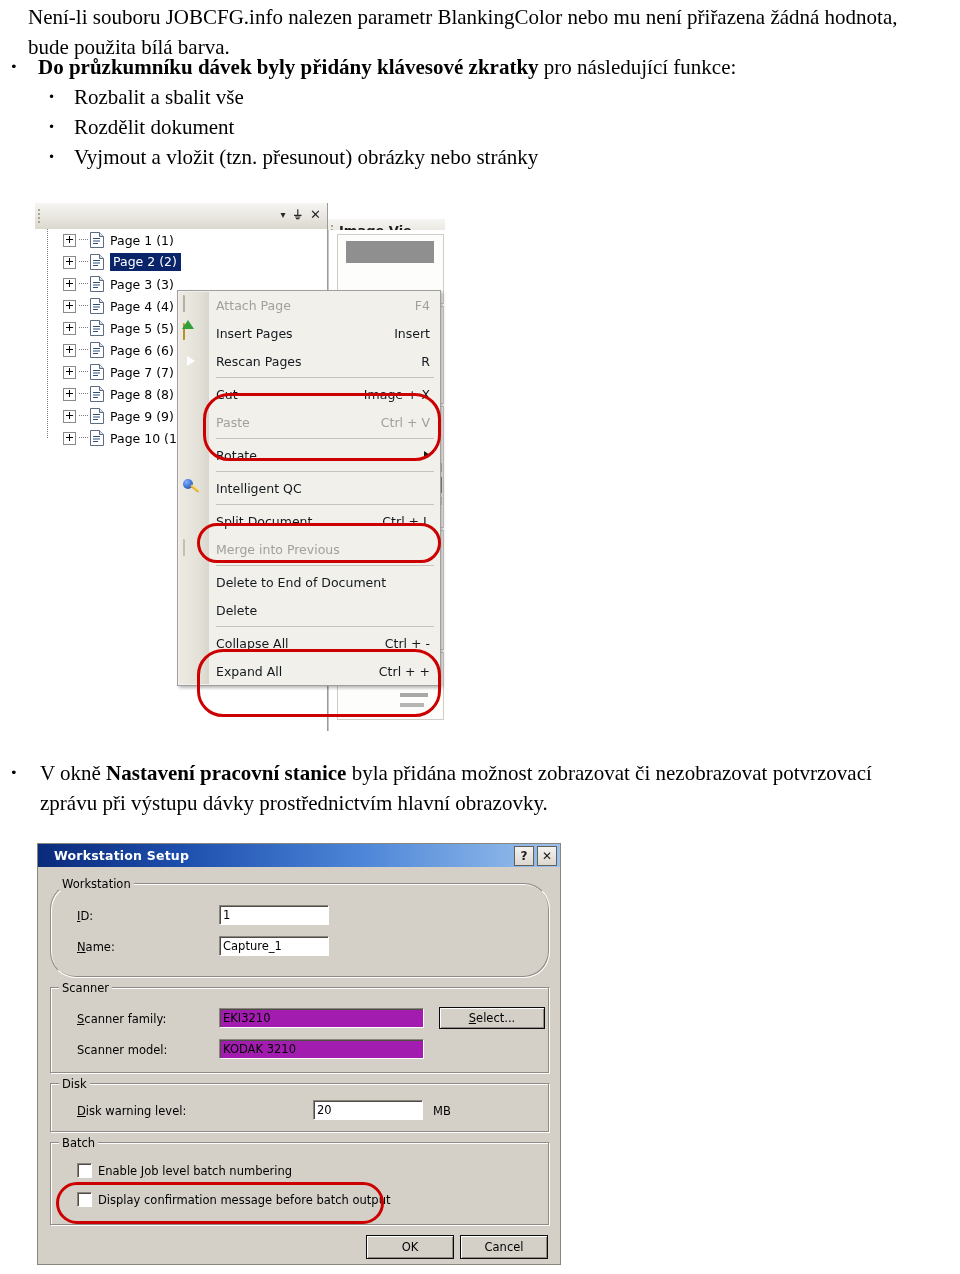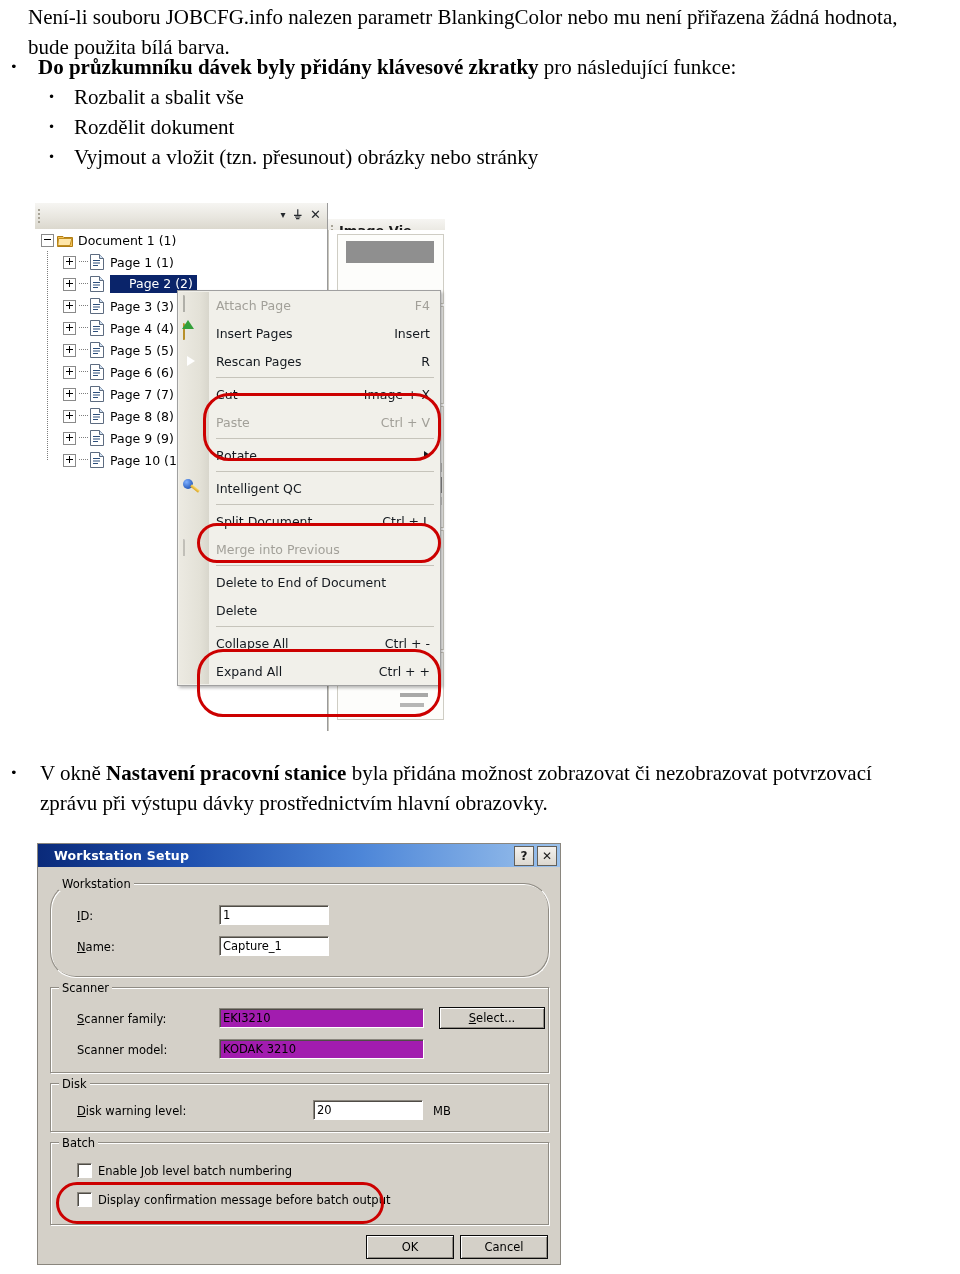--- a/index.html
+++ b/index.html
@@ -145,21 +145,21 @@
     position: relative;
   }
   .ic-page {
     width: 14px; height: 16px; margin-right: 6px; flex: 0 0 auto;
     position: relative;
   }
   .tree-label { font-size: 12.5px; color: #000; }
   .tree-row.selected .tree-label {
     background: #0a246a;
     color: #ffffff;
-    padding: 1px 4px 2px 19px;
+    padding: 1px 4px 2px 3px;
   }
 
   
   .tree-children { position: relative; }
   .tree-children::before {
     content: "";
     position: absolute;
     left: 12px; top: 0; bottom: 11px;
     border-left: 1px dotted #7d7d7d;
   }
@@ -498,30 +498,20 @@
         </div>
       <div class="be-title">Batch Explorer</div>
       <div class="be-tb-btns">
         <span class="icon-caret">▾</span>
         <span class="icon-pin">⏚</span>
         <span class="icon-close">✕</span>
       </div>
     </div>
 
     <div class="be-tree">
-      <div class="tree-row lvl0">
-        <div class="expander"></div>
-        <div class="ic-folder">
-          <svg width="16" height="13" viewBox="0 0 16 13">
-            <path d="M0.5 2.5 L0.5 12.5 L15.5 12.5 L15.5 3.5 L7 3.5 L6 2.5 Z" fill="#f6c254" stroke="#b07d15"></path>
-            <path d="M1.5 4.5 L14.8 4.5 L13 11.5 L0.8 11.5 Z" fill="#ffe6a8" stroke="#c08e1e"></path>
-          </svg>
-        </div>
-        <div class="tree-label">Document 1 (1)</div>
-      </div>
 
       <div class="tree-children">
         <div class="tree-row lvl1">
           <div class="expander plus"></div>
           <div class="dots"></div>
           <div class="ic-page">
             <svg width="14" height="16" viewBox="0 0 14 16">
               <path d="M0.5 0.5 L9.5 0.5 L13.5 4.5 L13.5 15.5 L0.5 15.5 Z" fill="#ffffff" stroke="#5c6b80"></path>
               <path d="M9.5 0.5 L9.5 4.5 L13.5 4.5" fill="#cfe0f2" stroke="#5c6b80"></path>
               <rect x="3" y="6" width="7" height="1" fill="#2d4f7c"></rect>

